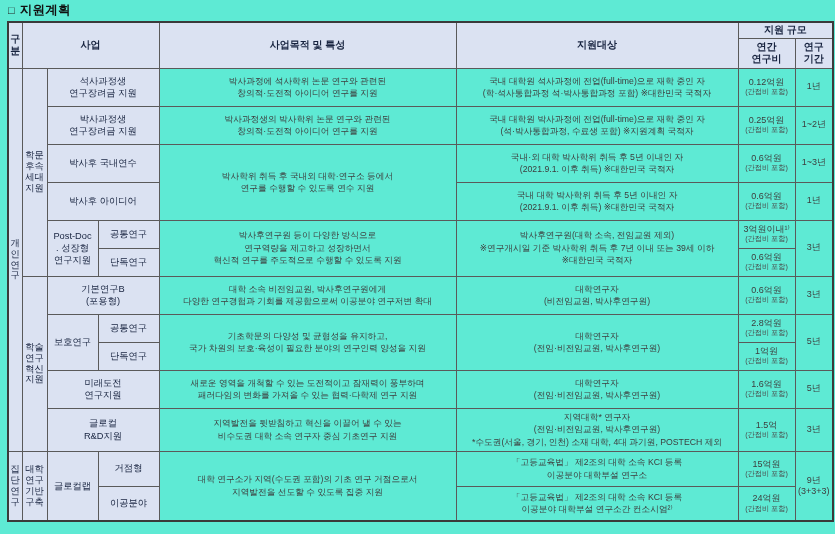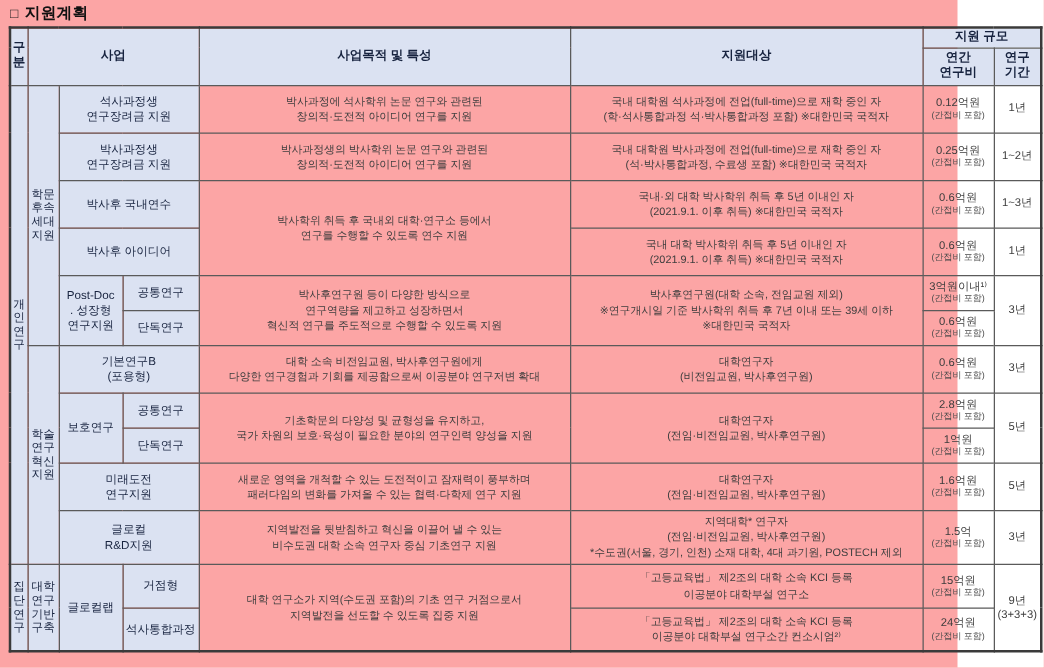--- a/index.html
+++ b/index.html
@@ -1,21 +1,21 @@
 <!DOCTYPE html>
 <html><head>
 <meta charset="utf-8">
 <style>
   html,body { margin:0; padding:0; }
   body {
     width:835px; height:534px; background:#ffffff;
     font-family:"Liberation Sans","DejaVu Sans",sans-serif;
     overflow:hidden;
   }
-  .page { position:relative; width:766px; height:534px; background:#fca5a5; }
+  .page { position:relative; width:835px; height:534px; background:#5eead4; }
   .doc-title {
     position:absolute; left:8px; top:2px;
     font-size:12.5px; font-weight:bold; color:#111111;
     letter-spacing:0.2px; white-space:pre;
   }
   .doc-title .bullet { font-size:11px; margin-right:5px; color:#222; }
   table.plan {
     position:absolute; left:7px; top:21px; width:825px;
     border-collapse:collapse; table-layout:fixed;
     border:2px solid #3a3a3a;
@@ -100,21 +100,21 @@
       <td class="an"><span class="val">0.12억원</span><span class="note">(간접비 포함)</span></td>
       <td class="pd">1년</td>
     </tr>
 
     <tr class="h38">
       <td class="nm" colspan="2">박사과정생
 연구장려금 지원</td>
       <td class="tx">박사과정생의 박사학위 논문 연구와 관련된
 창의적·도전적 아이디어 연구를 지원</td>
       <td class="tx">국내 대학원 박사과정에 전업(full-time)으로 재학 중인 자
-(석·박사통합과정, 수료생 포함) ※대한민국 국적자</td>
+(석·박사통합과정, 수료생 포함) ※지원계획 국적자</td>
       <td class="an"><span class="val">0.25억원</span><span class="note">(간접비 포함)</span></td>
       <td class="pd">1~2년</td>
     </tr>
 
     <tr class="h38">
       <td class="nm" colspan="2">박사후 국내연수</td>
       <td class="tx" rowspan="2">박사학위 취득 후 국내외 대학·연구소 등에서
 연구를 수행할 수 있도록 연수 지원</td>
       <td class="tx">국내·외 대학 박사학위 취득 후 5년 이내인 자
 (2021.9.1. 이후 취득) ※대한민국 국적자</td>
@@ -218,21 +218,21 @@
       <td class="tx" rowspan="2">대학 연구소가 지역(수도권 포함)의 기초 연구 거점으로서
 지역발전을 선도할 수 있도록 집중 지원</td>
       <td class="tx">「고등교육법」 제2조의 대학 소속 KCI 등록
 이공분야 대학부설 연구소</td>
       <td class="an"><span class="val">15억원</span><span class="note">(간접비 포함)</span></td>
       <td class="pd" rowspan="2">9년
 (3+3+3)</td>
     </tr>
 
     <tr class="h35">
-      <td class="nm">석사통합과정</td>
+      <td class="nm">이공분야</td>
       <td class="tx">「고등교육법」 제2조의 대학 소속 KCI 등록
 이공분야 대학부설 연구소간 컨소시엄²⁾</td>
       <td class="an"><span class="val">24억원</span><span class="note">(간접비 포함)</span></td>
     </tr>
 
   </tbody>
     </table>
 </div>
 
 </body></html>

